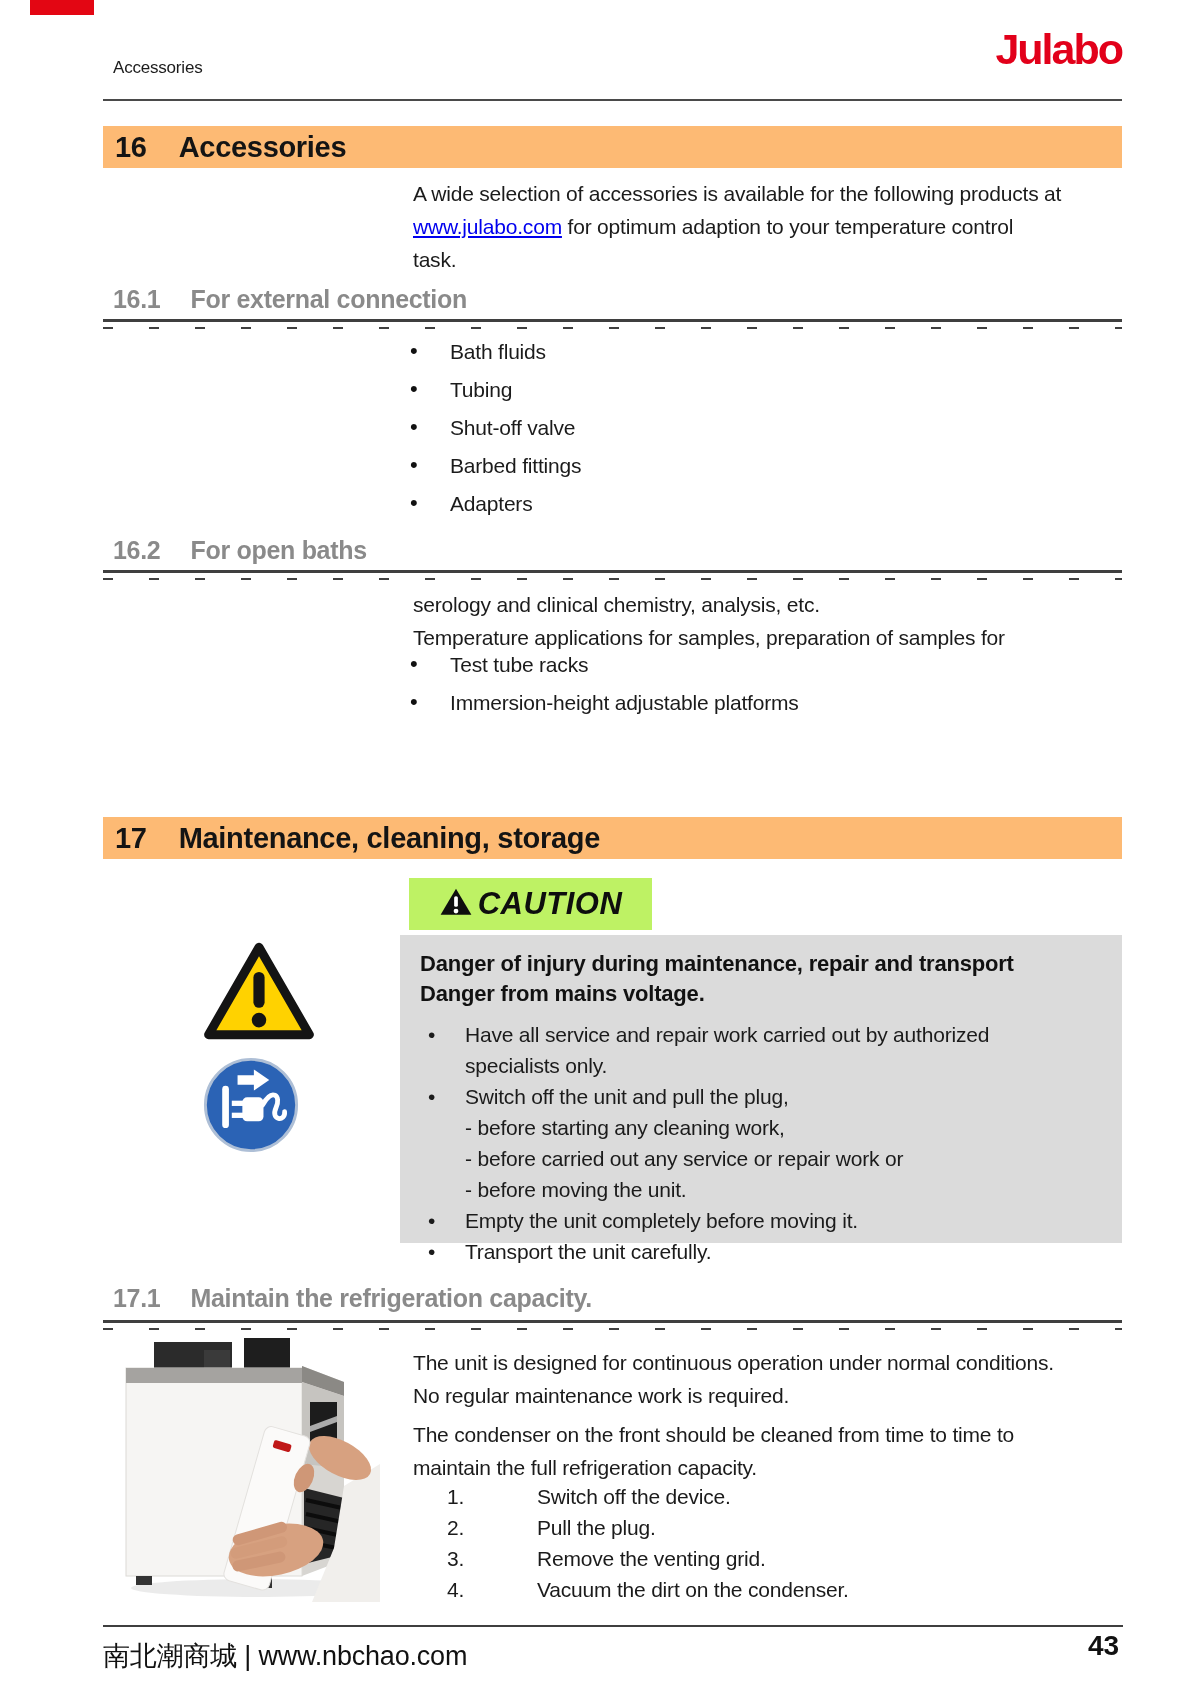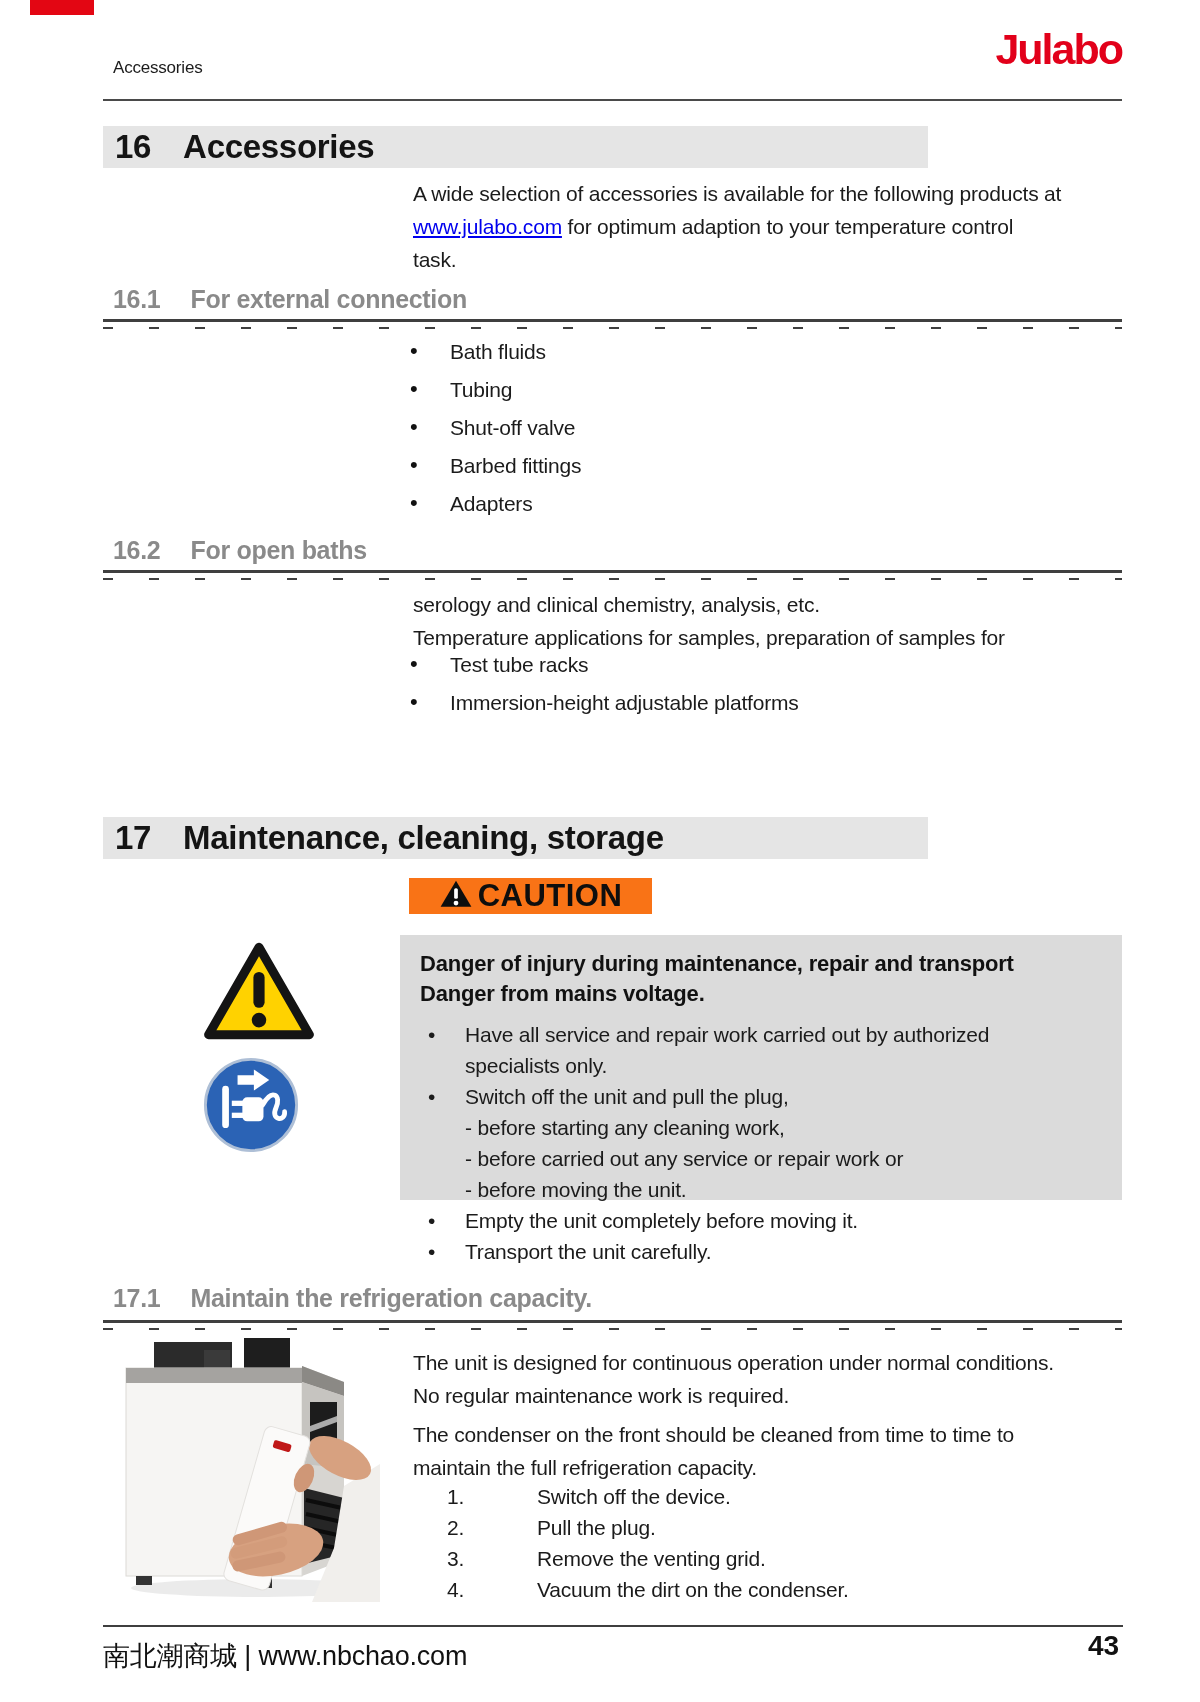--- a/index.html
+++ b/index.html
@@ -6,22 +6,22 @@
   .page{position:relative;width:1200px;height:1702px;background:#ffffff;overflow:hidden;
         font-family:"Liberation Sans", sans-serif;color:#1b1b1b;}
 
   .red-mark{position:absolute;left:30px;top:0;width:64px;height:15px;background:#E30613;}
 
   .running{position:absolute;left:113px;top:58px;font-size:17px;letter-spacing:-0.2px;}
   .brand{position:absolute;right:78px;top:28px;font-size:43px;font-weight:bold;color:#E2001A;
          letter-spacing:-2px;line-height:1;}
   .header-rule{position:absolute;left:103px;top:99px;width:1019px;border-top:2px solid #4a4a4a;}
 
-  .secbar{position:absolute;left:103px;width:825px;height:42px;background:#e5e5e5;
-          display:flex;align-items:center;font-weight:bold;font-size:33px;color:#141414;letter-spacing:-0.3px;}
+  .secbar{position:absolute;left:103px;width:1019px;height:42px;background:#fdba74;
+          display:flex;align-items:center;font-weight:bold;font-size:29px;color:#141414;letter-spacing:-0.3px;}
   .secbar .num{margin:0 32px 0 12px;}
   #bar16{top:126px}
   #bar17{top:817px}
 
   .body-text{font-size:21px;letter-spacing:-0.2px;line-height:33px;margin-left:40px;}
 
   .intro{position:absolute;left:373px;top:177px;width:740px;}
   .link{color:#0000EE;text-decoration:underline;}
 
   .subhead{position:absolute;left:113px;display:flex;gap:30px;font-size:25px;font-weight:bold;
@@ -39,25 +39,25 @@
 
   ul.dots{position:absolute;left:408px;margin:0;padding:0;list-style:none;width:640px;}
   ul.dots li{position:relative;padding-left:42px;margin-bottom:17px;font-size:21px;
              letter-spacing:-0.2px;line-height:21px;}
   ul.dots li::before{content:"\2022";position:absolute;left:2px;top:-1px;font-size:22px;color:#111;}
   #list161{top:341px}
   #list162{top:654px}
 
   .p162{position:absolute;left:373px;top:588px;width:700px;}
 
-  .caution-label{position:absolute;left:409px;top:878px;width:243px;height:36px;background:#f97316;
-                 display:flex;align-items:center;justify-content:center;gap:5px;}
+  .caution-label{position:absolute;left:409px;top:878px;width:243px;height:52px;background:#bef264;
+                 display:flex;align-items:center;justify-content:center;gap:5px;font-style:italic;}
   .caution-label .txt{font-size:31px;font-weight:bold;color:#0e0e0e;letter-spacing:0.5px;}
 
-  .caution-box{position:absolute;left:400px;top:935px;width:722px;height:265px;background:#DBDBDB;
+  .caution-box{position:absolute;left:400px;top:935px;width:722px;height:308px;background:#DBDBDB;
                padding:14px 0 4px 20px;box-sizing:border-box;}
   .caution-title{font-size:22px;font-weight:bold;line-height:30px;letter-spacing:-0.2px;color:#111;}
   .c-rows{margin-top:10px;}
   .c-row{display:flex;font-size:21px;letter-spacing:-0.2px;line-height:31px;}
   .c-marker{flex:0 0 45px;padding-left:8px;box-sizing:border-box;}
   .c-marker::before{content:"\2022";}
   .c-lines{flex:1;}
 
   .sign{position:absolute;}
   #sign-triangle{left:203px;top:940px;width:112px;height:102px;}

